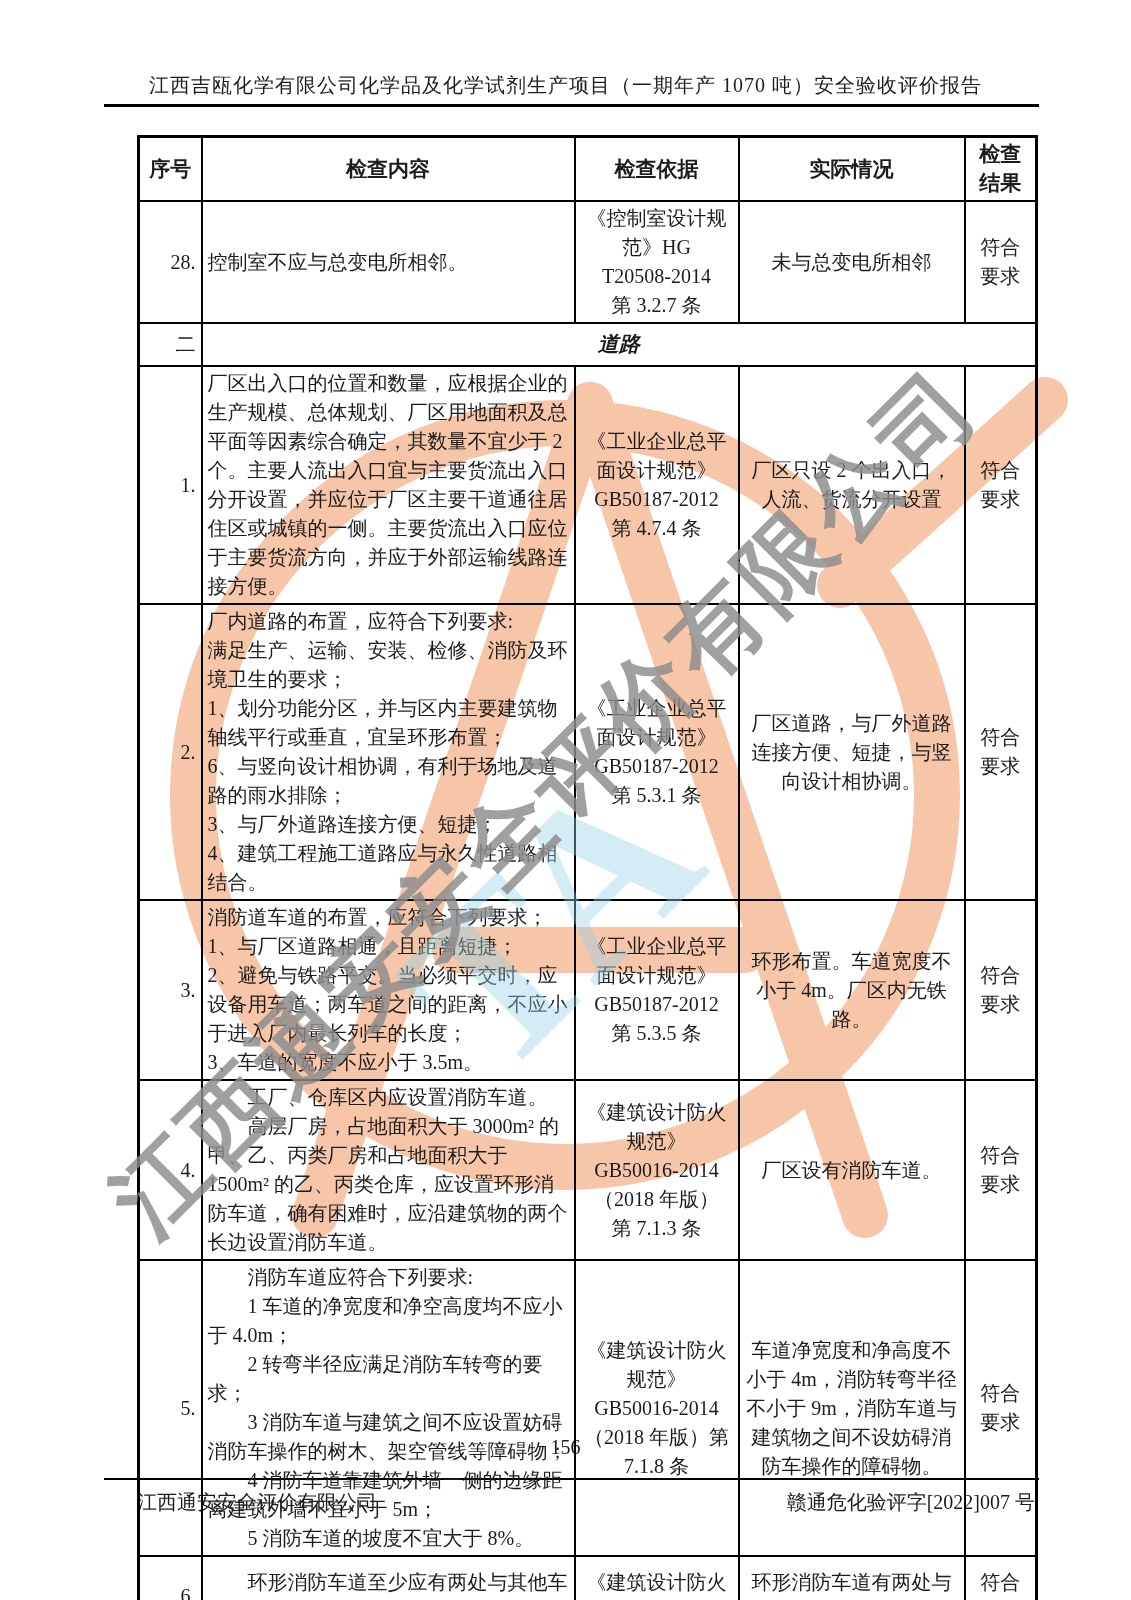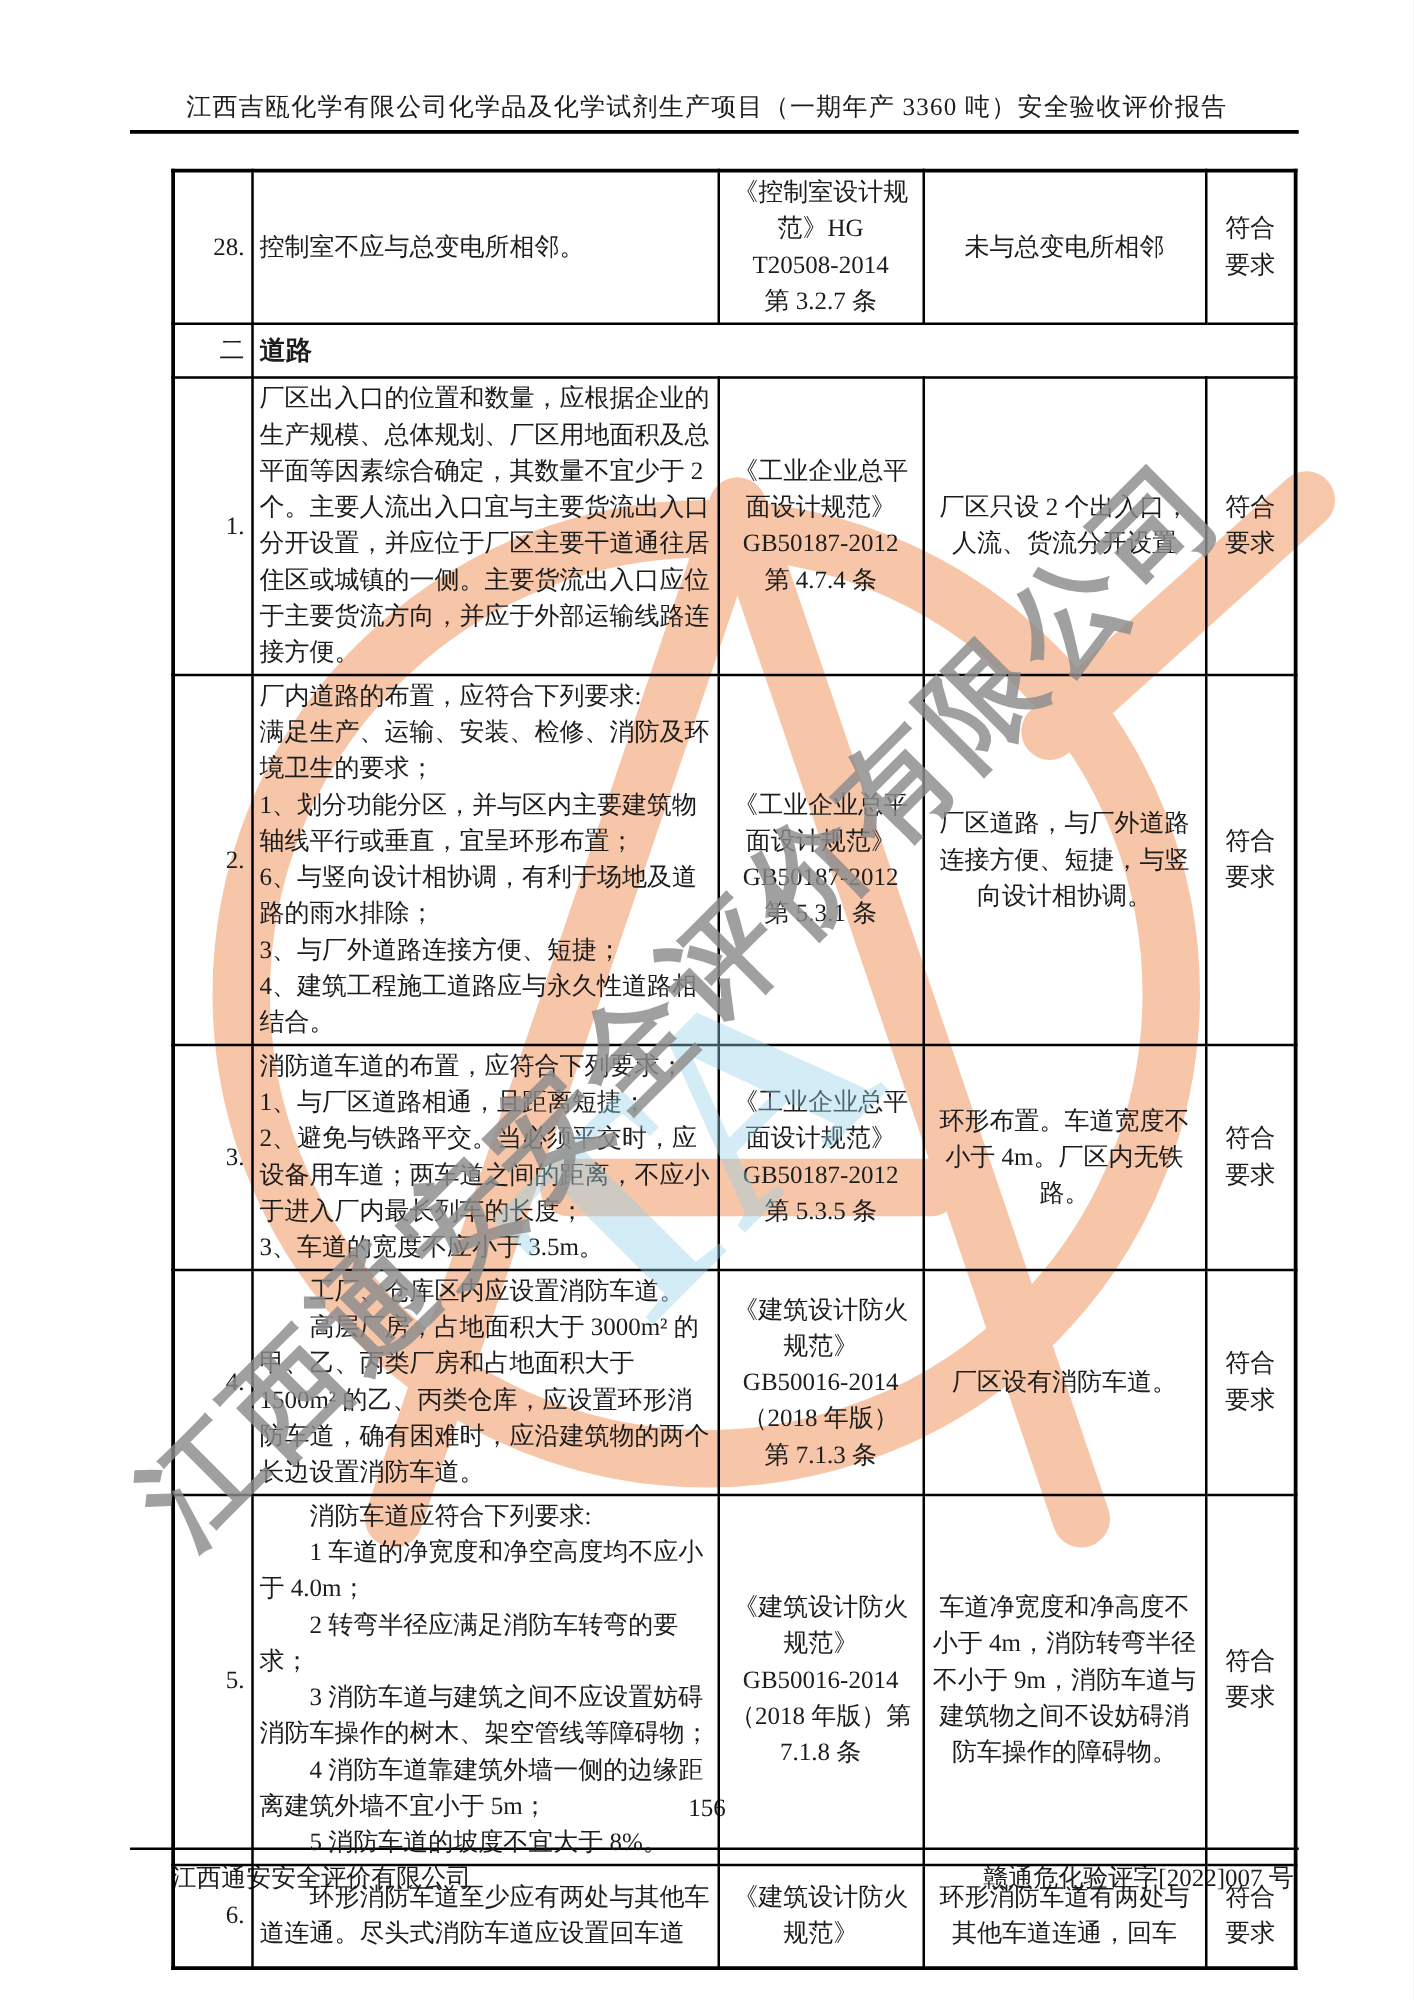--- a/index.html
+++ b/index.html
@@ -33,21 +33,21 @@
     padding:2px 5px;
     overflow:hidden;
   }
   table.checklist{border:3px solid #000;}
   th{font-weight:bold;text-align:center;font-size:21px;}
   .c-num{text-align:right;}
   .c-content{text-align:left;white-space:pre-line;padding-left:10px;padding-right:6px;}
   .c-basis{text-align:center;white-space:pre-line;}
   .c-actual{text-align:center;white-space:pre-line;padding-left:9px;}
   .c-result{text-align:center;white-space:pre-line;}
-  .section-title{font-weight:bold;font-size:21px;}
+  .section-title{text-align:center;font-weight:bold;font-size:21px;font-style:italic;}
   
   .page-number{
     position:absolute;top:1436px;left:0;width:100%;
     text-align:center;font-size:20px;
   }
   .footer-rule{
     position:absolute;top:1478px;left:104px;width:935px;height:2px;background:#000;
   }
   .footer-row{
     position:absolute;top:1489px;left:137px;width:898px;
@@ -92,32 +92,40 @@
       <path d="M 590 405 L 315 1215"></path>
       <path d="M 590 405 L 865 1215"></path>
       <path d="M 455 950 L 745 950"></path>
       <path d="M 840 585 L 1045 400"></path>
     </g>
   </svg>
 
   <div class="wm wm-blue">TA</div>
   <div class="wm wm-gray">江西通安安全评价有限公司</div>
 
-  <div class="doc-title">江西吉瓯化学有限公司化学品及化学试剂生产项目（一期年产 3360 吨）安全验收评价报告</div>
+  <div class="doc-title">江西吉瓯化学有限公司化学品及化学试剂生产项目（一期年产 1070 吨）安全验收评价报告</div>
   <div class="doc-title-rule"></div>
 
   <table class="checklist">
     <colgroup>
       <col style="width:63px">
       <col style="width:373px">
       <col style="width:164px">
       <col style="width:226px">
       <col style="width:72px">
     </colgroup>
     <tbody>
+      <tr style="height:55px">
+        <th>序号</th>
+        <th>检查内容</th>
+        <th>检查依据</th>
+        <th>实际情况</th>
+        <th class="c-result" style="font-weight:bold">检查
+结果</th>
+      </tr>
 
       <tr style="height:100px">
         <td class="c-num">28.</td>
         <td class="c-content">控制室不应与总变电所相邻。</td>
         <td class="c-basis">《控制室设计规
 范》HG
 T20508-2014
 第 3.2.7 条</td>
         <td class="c-actual">未与总变电所相邻</td>
         <td class="c-result">符合

